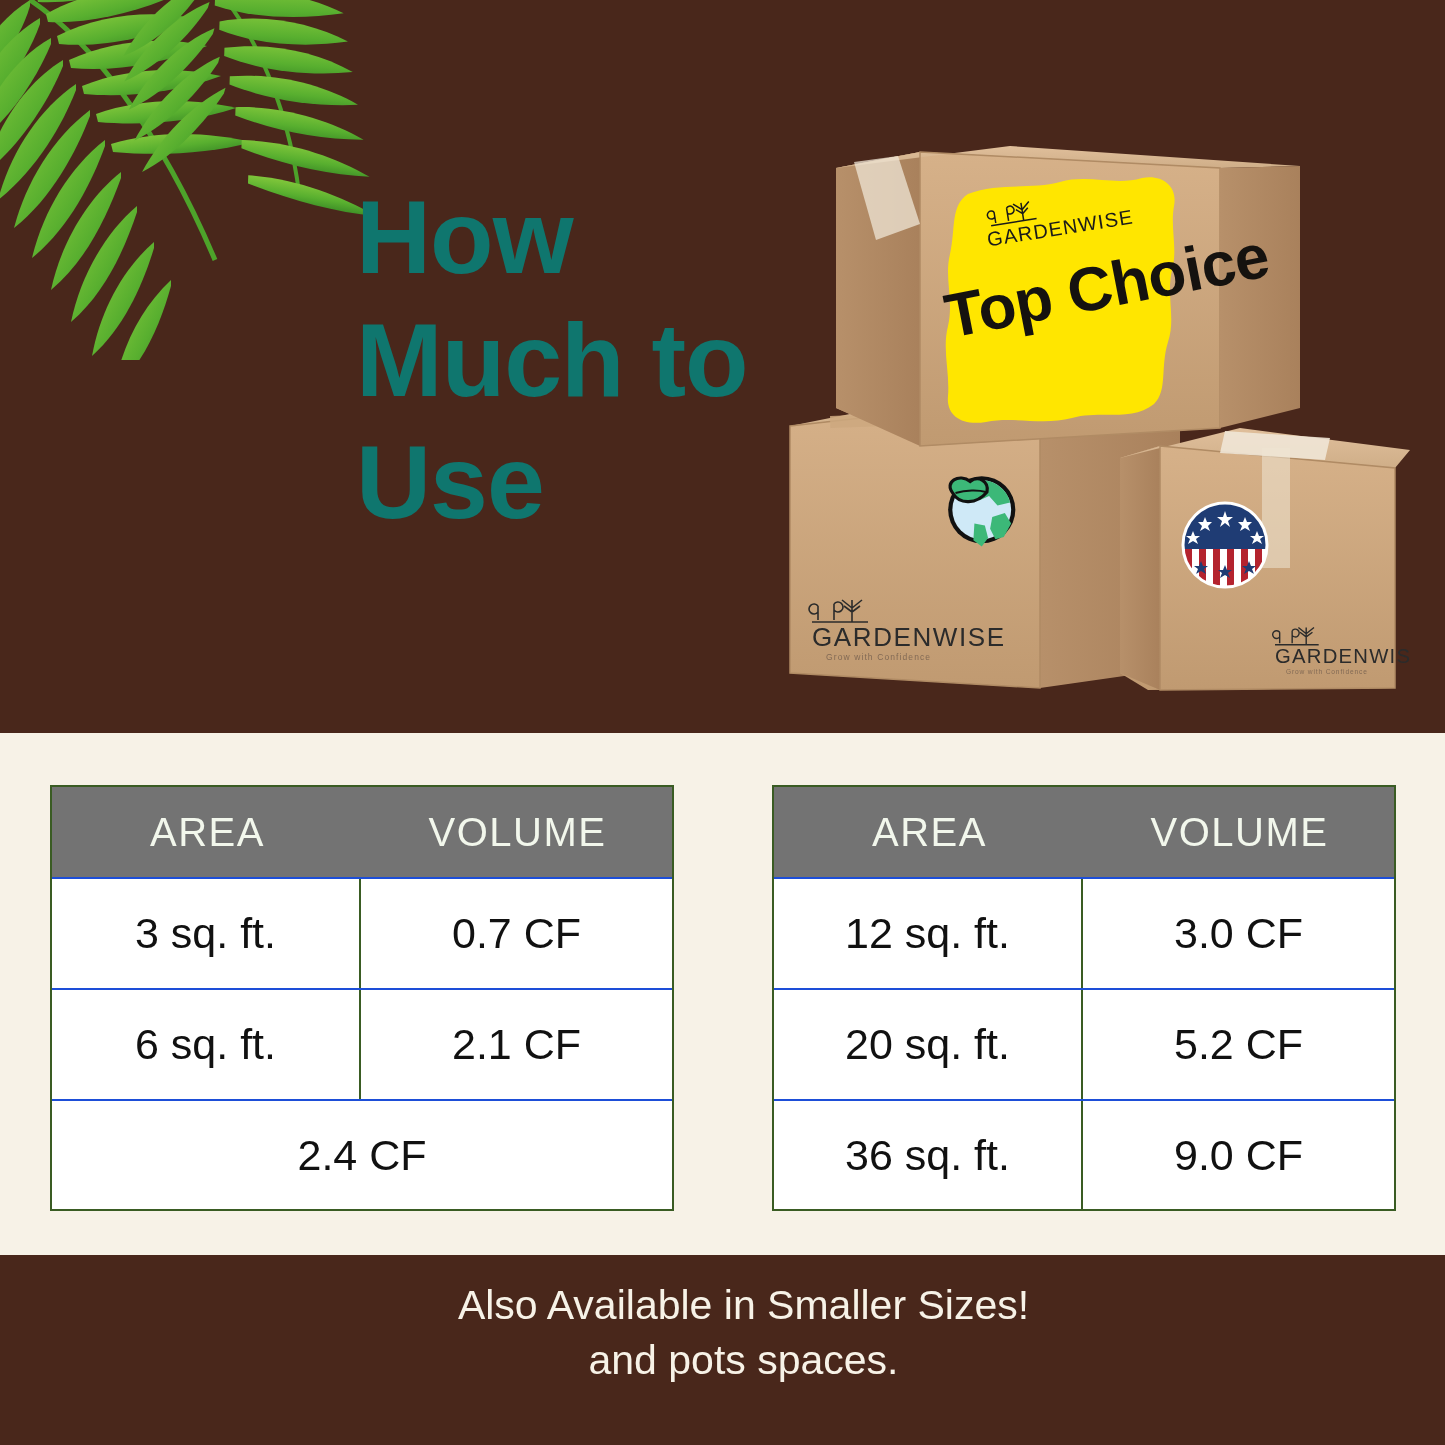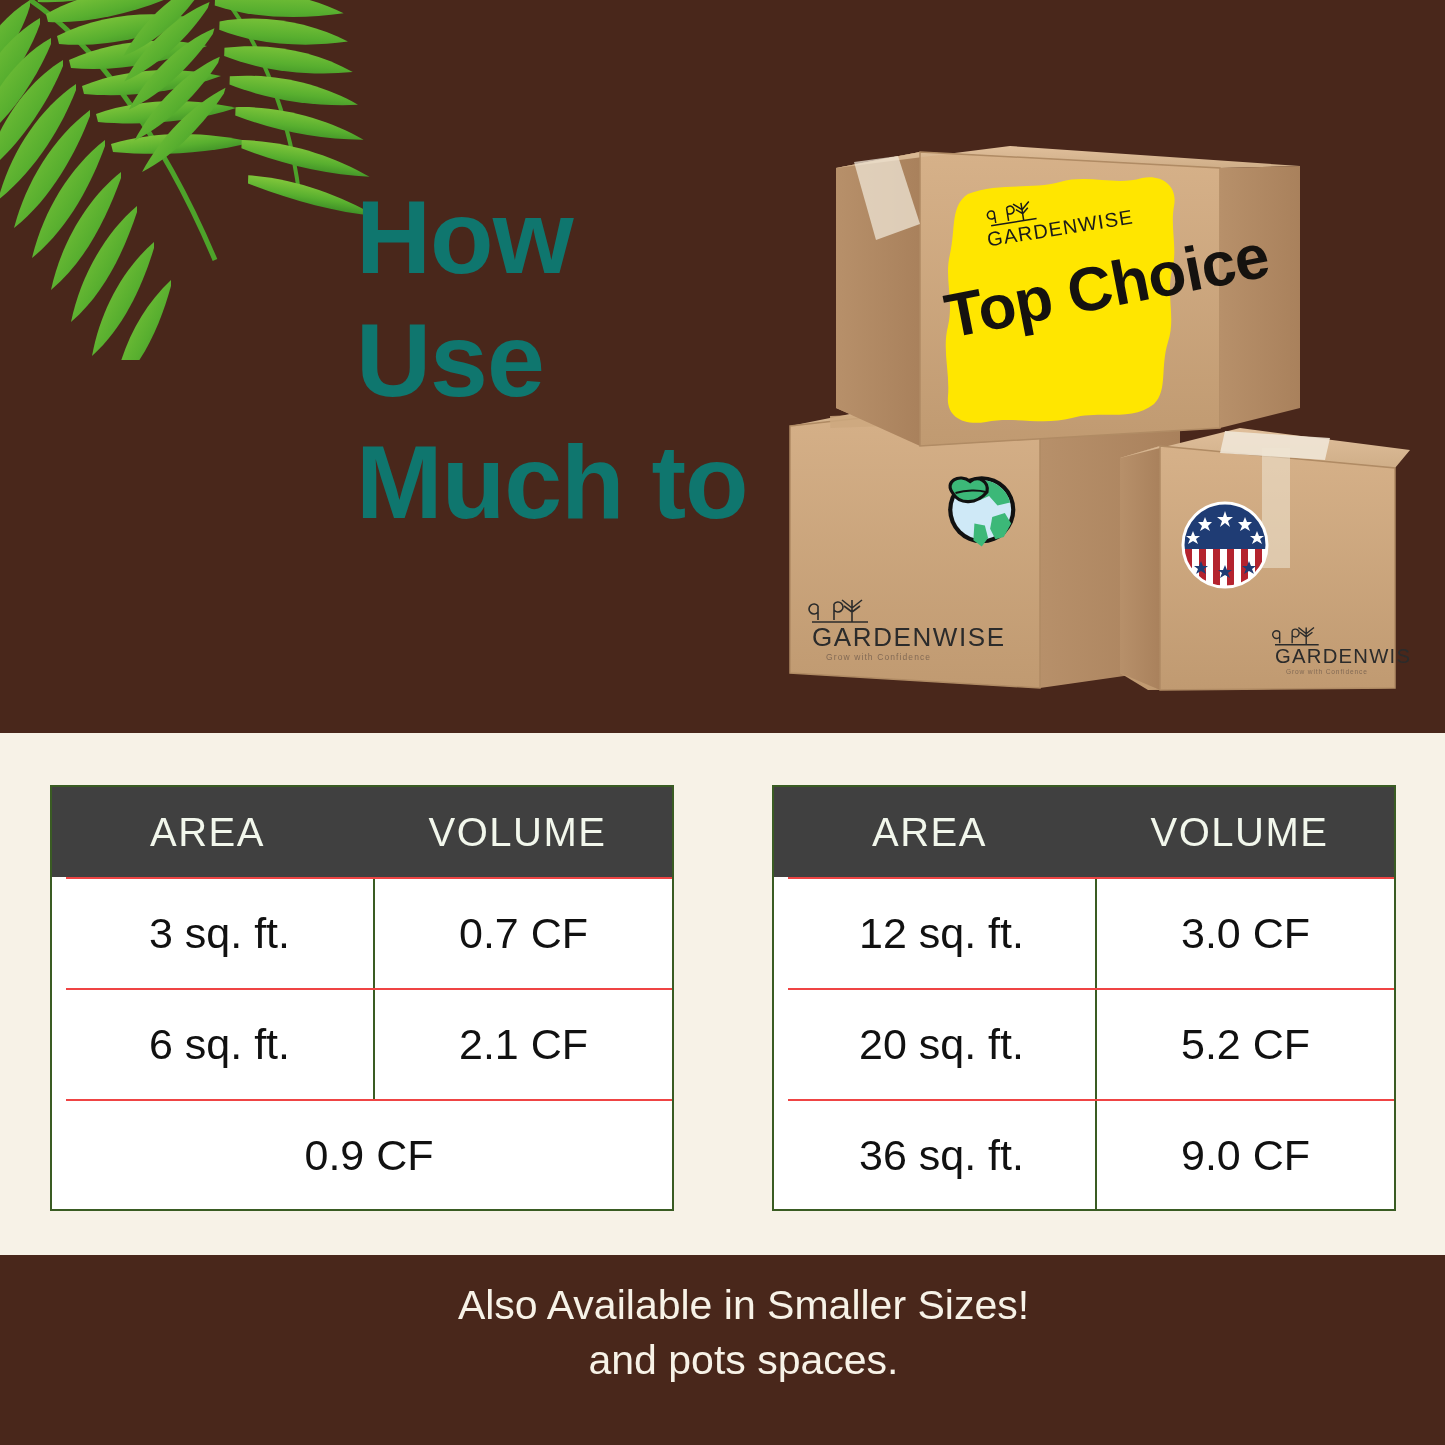--- a/index.html
+++ b/index.html
@@ -32,28 +32,28 @@
   
   .table{
     position:absolute;top:785px;
     border:2px solid #3a5c23;
     box-sizing:border-box;
     background:#ffffff;
   }
   .table.left{left:50px;width:624px;height:426px;}
   .table.right{left:772px;width:624px;height:426px;}
   .thead{
-    display:flex;background:#404040;height:90px;
+    display:flex;background:#737373;height:90px;
   }
   .th{
     flex:1;display:flex;align-items:center;justify-content:center;
     color:#f2f7ec;font-size:40px;letter-spacing:1.5px;font-weight:400;
   }
   .th.col1{flex:0 0 311px;}
-  .trow{display:flex;height:111px;border-top:2px solid #ef4444;box-sizing:border-box;margin-left:14px;}
+  .trow{display:flex;height:111px;border-top:2px solid #1d4ed8;box-sizing:border-box;}
   .trow:first-of-type{border-top:none;}
   .td{
     flex:1;display:flex;align-items:center;justify-content:center;
     color:#111;font-size:43px;font-weight:400;
   }
   .td.col1{flex:0 0 309px;border-right:2px solid #3a5c23;box-sizing:border-box;}
 
   
   .footer{
     position:absolute;left:0;top:1278px;width:1445px;
@@ -121,22 +121,22 @@
         <path d="M10,22 C-20,46 -42,84 -50,122 C-20,96 0,60 10,28 Z" fill="url(#lg)"></path>
         <path d="M22,46 C-8,70 -30,110 -38,148 C-8,122 12,84 22,52 Z" fill="url(#lg)"></path>
         <path d="M35,72 C6,96 -16,138 -24,176 C5,150 25,110 35,78 Z" fill="url(#lg)"></path>
         <path d="M49,100 C21,126 0,166 -8,204 C20,178 39,138 49,106 Z" fill="url(#lg)"></path>
       </g>
     </g>
   </svg>
 
   <div class="headline">
     <div>How</div>
+    <div>Much to</div>
     <div>Use</div>
-    <div>Much to</div>
   </div>
 
   <svg class="boxes" viewBox="0 0 640 565">
     <defs>
       <linearGradient id="cbFront" x1="0" y1="0" x2="0" y2="1">
         <stop offset="0%" stop-color="#d6b189"></stop>
           <stop offset="100%" stop-color="#c09a71"></stop>
       </linearGradient>
       <linearGradient id="cbSide" x1="0" y1="0" x2="1" y2="0">
         <stop offset="0%" stop-color="#b7906a"></stop>
@@ -270,21 +270,21 @@
     </div>
     <div class="trow">
       <div class="td col1">3 sq. ft.</div>
       <div class="td">0.7 CF</div>
     </div>
     <div class="trow">
       <div class="td col1">6 sq. ft.</div>
       <div class="td">2.1 CF</div>
     </div>
     <div class="trow">
-      <div class="td">0.9 CF</div>
+      <div class="td">2.4 CF</div>
     </div>
   </div>
 
   <div class="table right">
     <div class="thead">
       <div class="th col1">AREA</div>
       <div class="th">VOLUME</div>
     </div>
     <div class="trow">
       <div class="td col1">12 sq. ft.</div>

